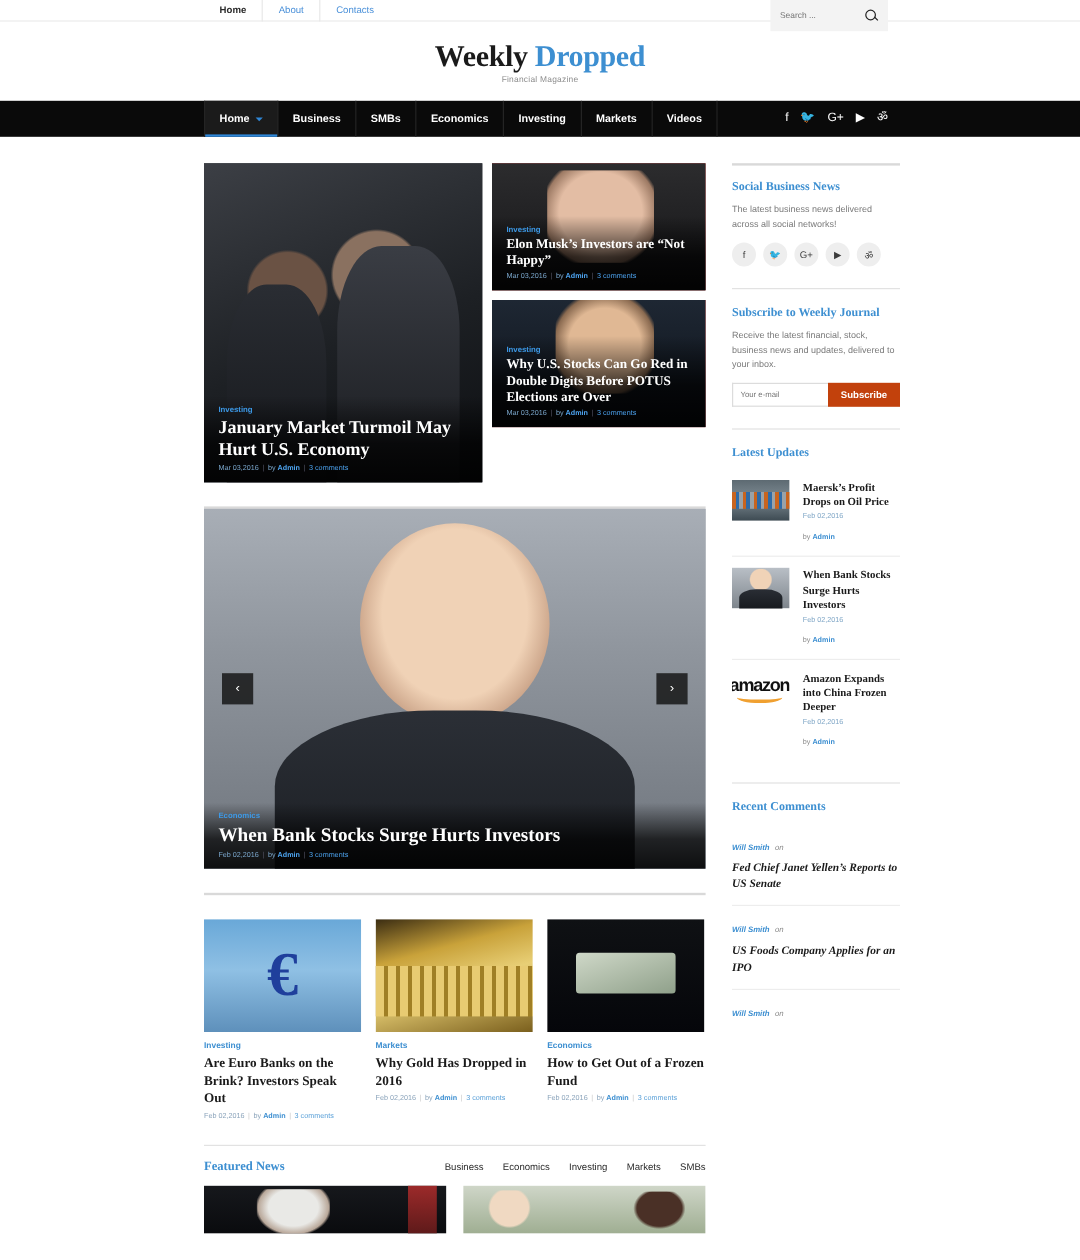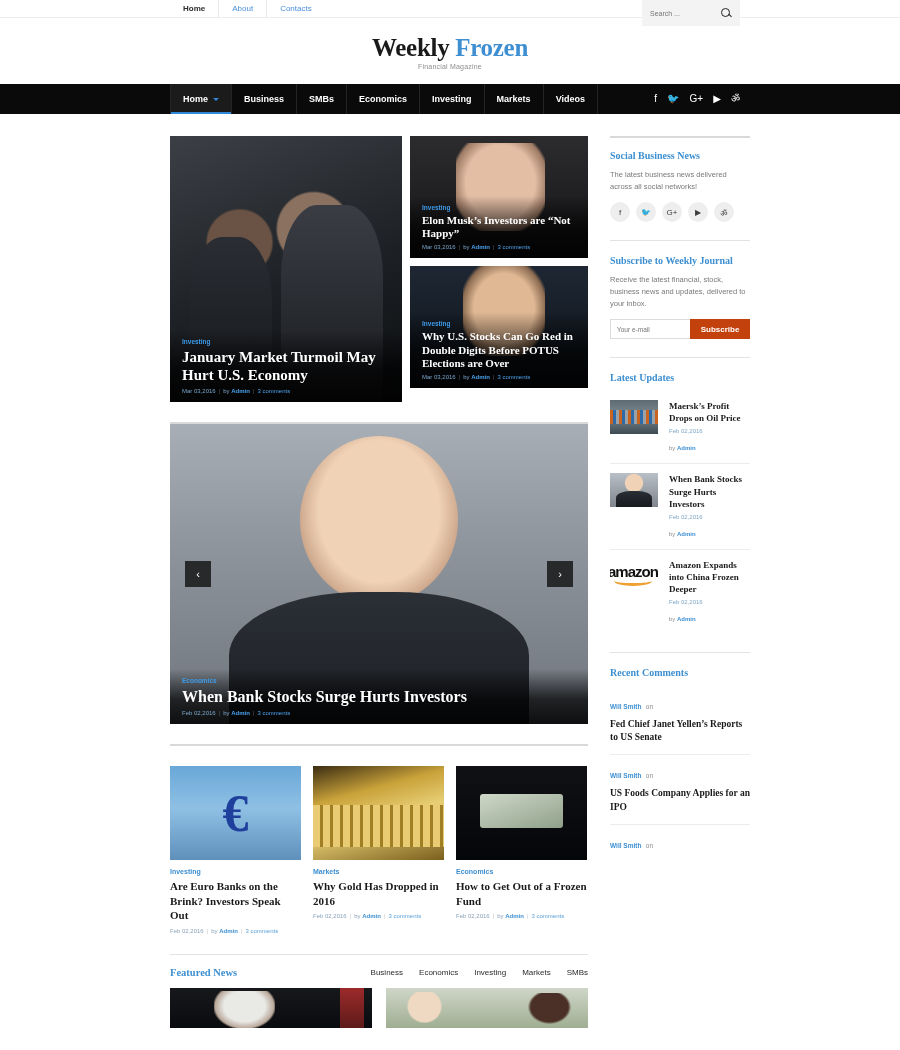--- a/index.html
+++ b/index.html
@@ -95,21 +95,21 @@
   .col-main { width:418px; }
   .col-side { width:140px; }
 
   
   .hero { display:flex; gap:8px; }
   .hero-big {
     width:372px; height:266px; position:relative; overflow:hidden;
     background:#2c3036;
   }
   .hero-small-col { display:flex; flex-direction:column; gap:8px; width:178px; }
-  .hero-small { width:178px; height:122px; position:relative; overflow:hidden; background:#7f1d1d; }
+  .hero-small { width:178px; height:106px; position:relative; overflow:hidden; background:#7f1d1d; }
 
   .card-overlay {
     position:absolute; left:0; right:0; bottom:0;
     padding:8px 12px 8px;
     background:linear-gradient(to top, rgba(0,0,0,0.88) 0%, rgba(0,0,0,0.72) 45%, rgba(0,0,0,0) 100%);
   }
   .cat { font-size:6.5px; color:#3d9ae8; font-weight:bold; margin-bottom:3px; display:block; }
   .card-title {
     font-family:"Liberation Serif", serif; color:#fff; font-weight:bold;
     line-height:1.2; margin-bottom:4px;
@@ -278,21 +278,21 @@
     font-size:15px; font-weight:bold; color:#111; font-family:"Liberation Sans", sans-serif; letter-spacing:-1px; }
   .th-amz::after { content:""; position:absolute; left:4px; bottom:7px; width:38px; height:7px;
     border-bottom:3px solid #f0a030; border-radius:0 0 50% 50%; }
   .upd h4 {
     font-family:"Liberation Serif", serif; font-size:9px; font-weight:bold;
     color:#1a1a1a; line-height:1.35; margin-bottom:4px;
   }
   .upd .udate { font-size:6px; color:#7fa6c6; display:block; margin-bottom:2px; }
   .upd .uby { font-size:6px; color:#8b8b8b; }
   .upd .uby b { color:#3d8fd1; }
-  .cmt { padding:9px 0 10px; border-bottom:1px solid #ededed; }
+  .cmt { padding:9px 0 10px; border-bottom:1px solid #ededed;font-style:italic; }
   .cmt .cauthor { font-size:6.5px; color:#3d8fd1; font-weight:bold; }
   .cmt .con { font-size:6.5px; color:#8b8b8b; font-weight:normal; }
   .cmt h4 {
     font-family:"Liberation Serif", serif; font-size:9.5px; font-weight:bold;
     color:#1a1a1a; line-height:1.38; margin-top:5px;
   }
 </style>
 </head>
 <body>
 
@@ -306,21 +306,21 @@
     </nav>
     <div class="searchbox">
       <input type="text" placeholder="Search ..." style="">
       <span class="search-icon"></span>
     </div>
   </div>
 
   <div class="logo-wrap">
     <div class="logo">
       <span class="w">Weekly</span>
-      <span class="j">Frozen</span>
+      <span class="j">Dropped</span>
     </div>
     <div class="tagline">Financial Magazine</div>
   </div>
 
   <div class="mainnav">
     <div class="mainnav-inner">
       <a href="#" class="navitem active">
         <span>Home</span>
         <i class="caret"></i>
       </a>

